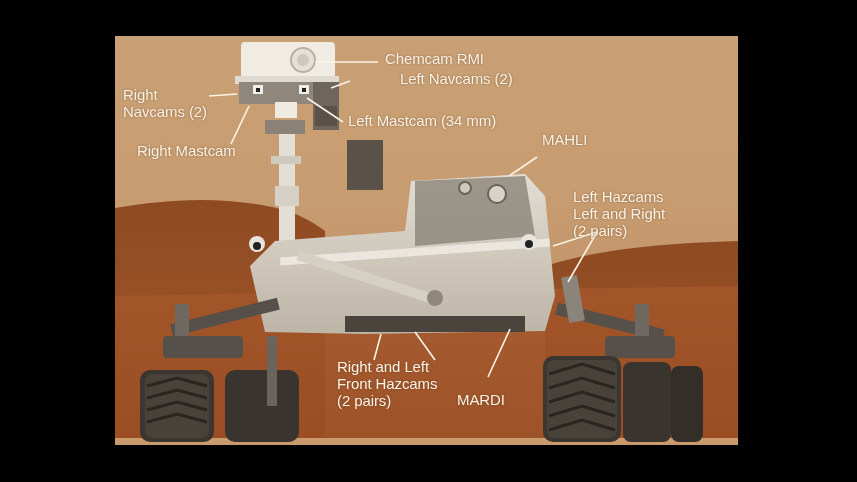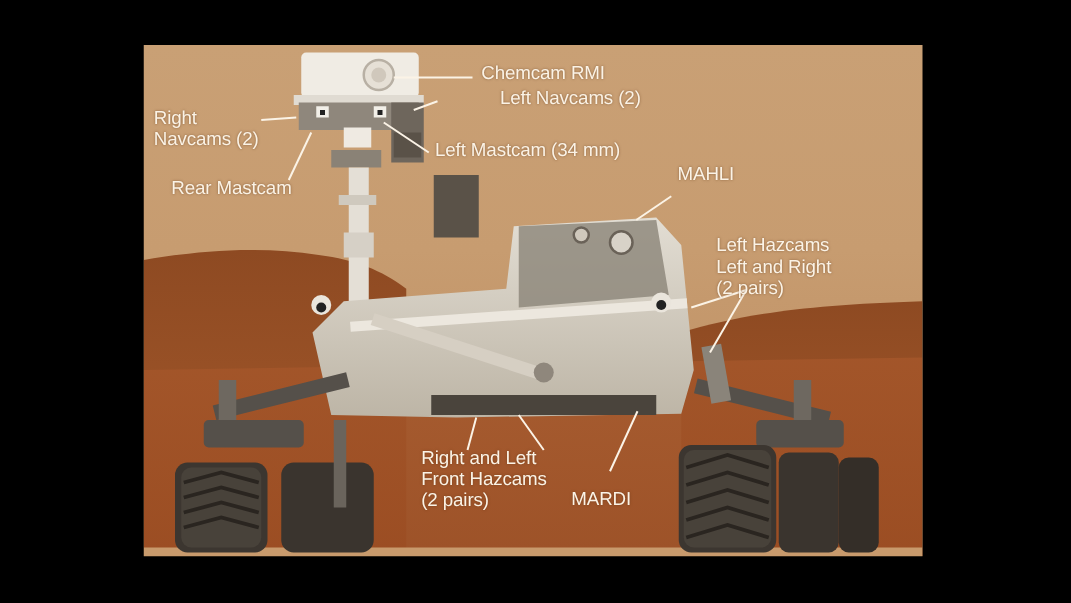--- a/index.html
+++ b/index.html
@@ -127,21 +127,21 @@
   </svg>
 
   <div class="label" style="left:270px; top:14px;">Chemcam RMI</div>
   <div class="label" style="left:250px; top:34px;padding-left:35px;">Left Navcams (2)</div>
   <div class="label center" style="left:8px; top:50px; width:86px;">
     <div>Right</div>
     <div>Navcams (2)</div>
   </div>
   <div class="label" style="left:233px; top:76px;">Left Mastcam (34 mm)</div>
   <div class="label center" style="left:22px; top:106px; width:128px;">
-    <div>Rear Mastcam</div>
+    <div>Right Mastcam</div>
   </div>
   <div class="label" style="left:427px; top:95px;">MAHLI</div>
   <div class="label center" style="left:458px; top:152px; width:126px;">
     <div>Left Hazcams</div>
     <div>Left and Right</div>
     <div>(2 pairs)</div>
   </div>
   <div class="label center" style="left:222px; top:322px; width:124px;">
     <div>Right and Left</div>
     <div>Front Hazcams</div>

